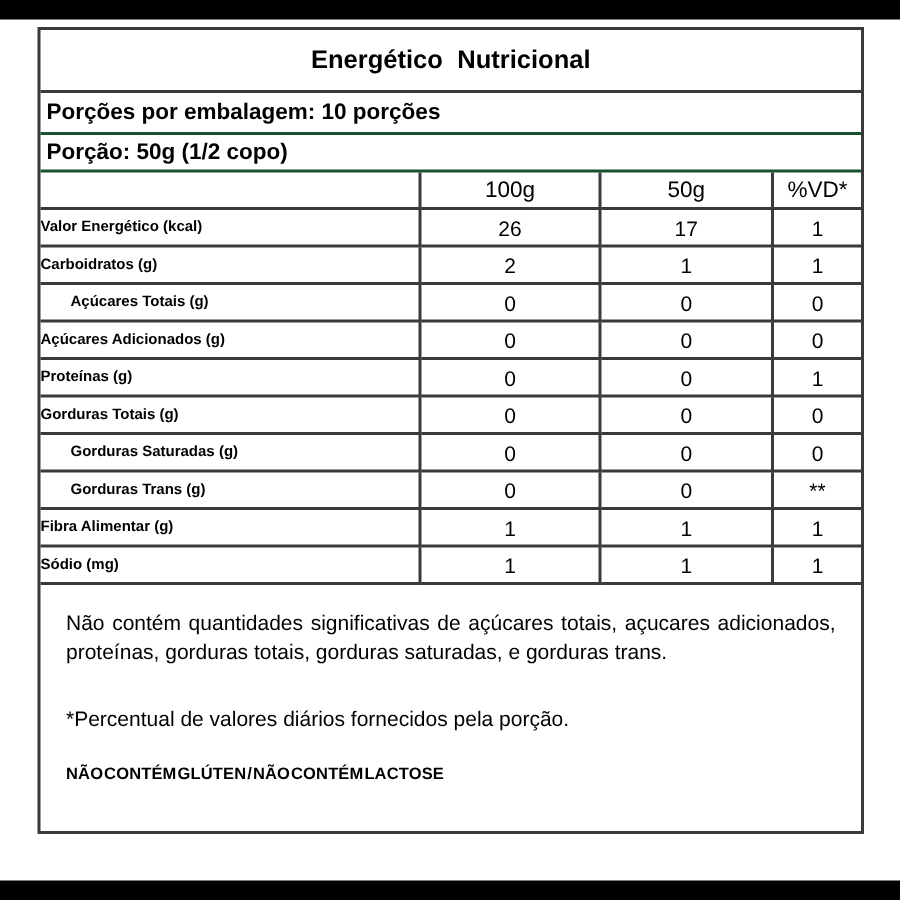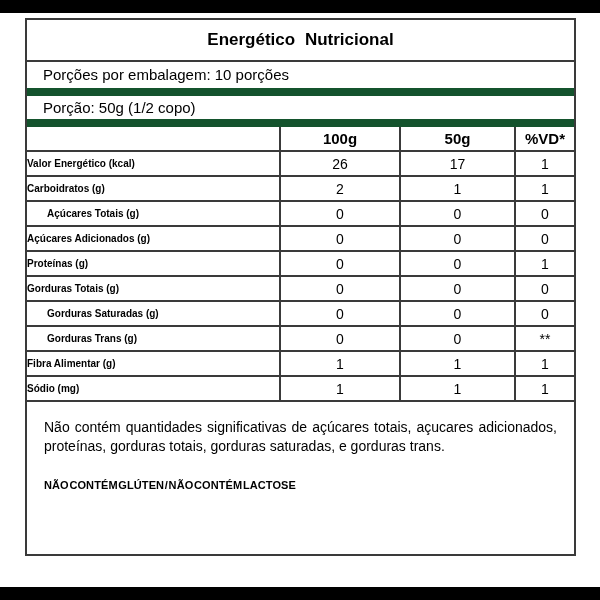--- a/index.html
+++ b/index.html
@@ -40,43 +40,43 @@
     line-height: 40px;
     border-bottom: 2px solid #3a3a3a;
     text-align: center;
     font-weight: 700;
     font-size: 17px;
     word-spacing: 5px;
   }
   .t-line {
     height: 26px;
     line-height: 26px;
-    border-bottom: 8px solid #14532d;
-    font-weight: 400;
+    border-bottom: 2px solid #14532d;
+    font-weight: 700;
     font-size: 15px;
-    padding-left: 16px;
+    padding-left: 4px;
   }
   .t-line.portion { height: 23px; line-height: 23px; }
 
   table.grid {
     width: 100%;
     border-collapse: collapse;
     table-layout: fixed;
   }
   table.grid th, table.grid td {
     height: 23px;
     border-bottom: 2px solid #3a3a3a;
     border-right: 2px solid #3a3a3a;
     padding: 0;
     overflow: hidden;
     white-space: nowrap;
   }
   table.grid th:last-child, table.grid td:last-child { border-right: none; }
   table.grid th {
-    font-weight: 700;
+    font-weight: 400;
     font-size: 15px;
     text-align: center;
   }
   td.lbl {
     font-weight: 700;
     font-size: 10px;
     text-align: left;
     padding-left: 3px;
   }
   td.lbl.indent-1 { padding-left: 20px; }
@@ -193,17 +193,18 @@
           <td class="lbl indent-0">Sódio (mg)</td>
           <td class="val">1</td>
           <td class="val">1</td>
           <td class="val">1</td>
         </tr>
       </tbody>
   </table>
 
   <div class="t-footer">
     <p class="note">Não contém quantidades significativas de açúcares totais, açucares adicionados, proteínas, gorduras totais, gorduras saturadas, e gorduras trans.</p>
+    <p class="pct">*Percentual de valores diários fornecidos pela porção.</p>
     <p class="allergen">NÃO CONTÉM GLÚTEN / NÃO CONTÉM LACTOSE</p>
   </div>
 </div>
 
 <div class="bar bar-bottom"></div>
 
 </body></html>

